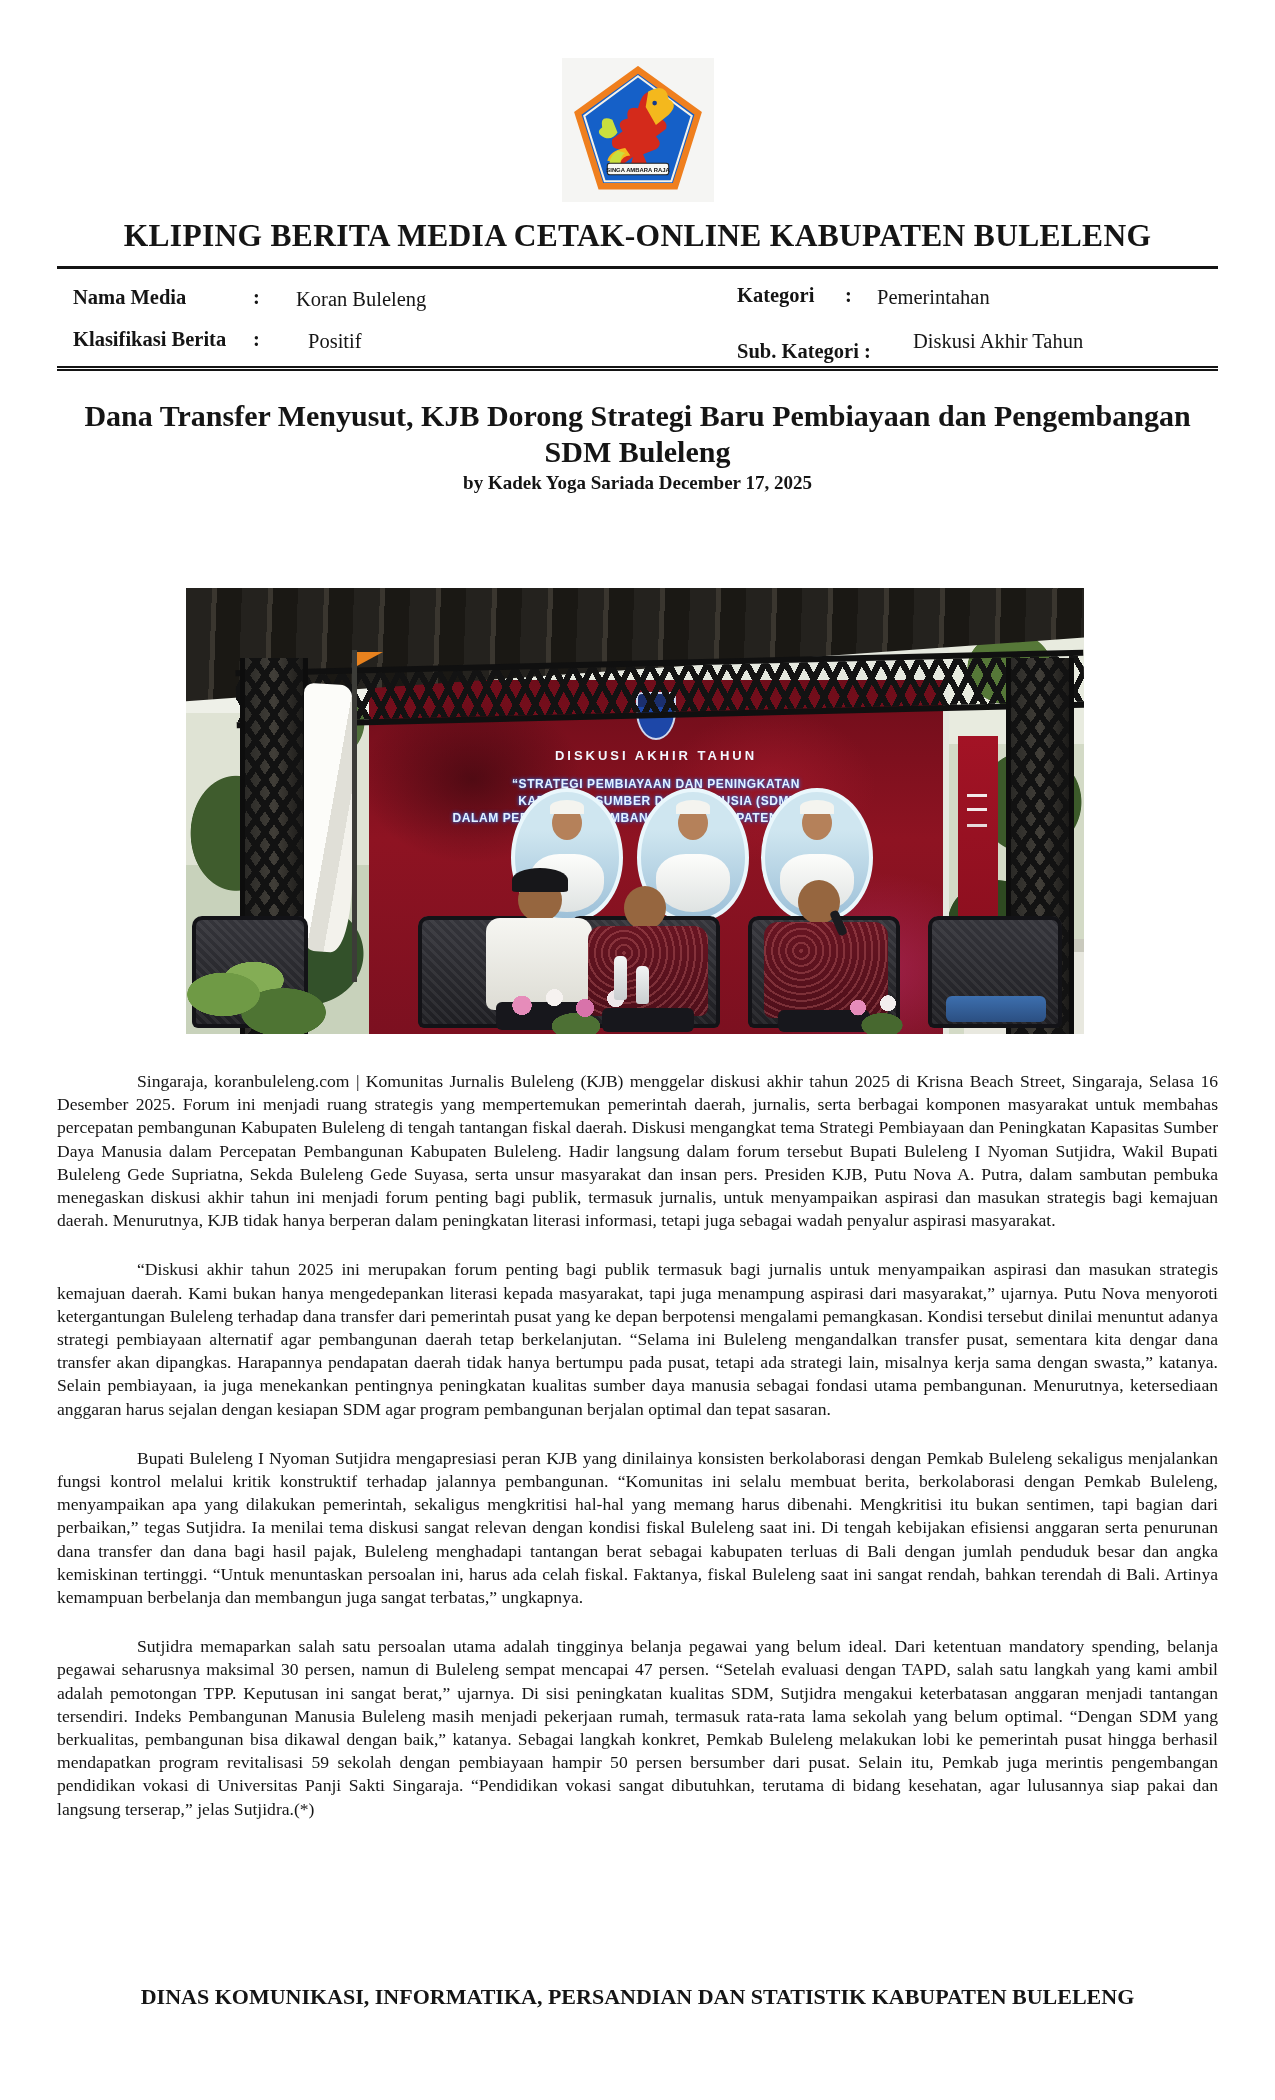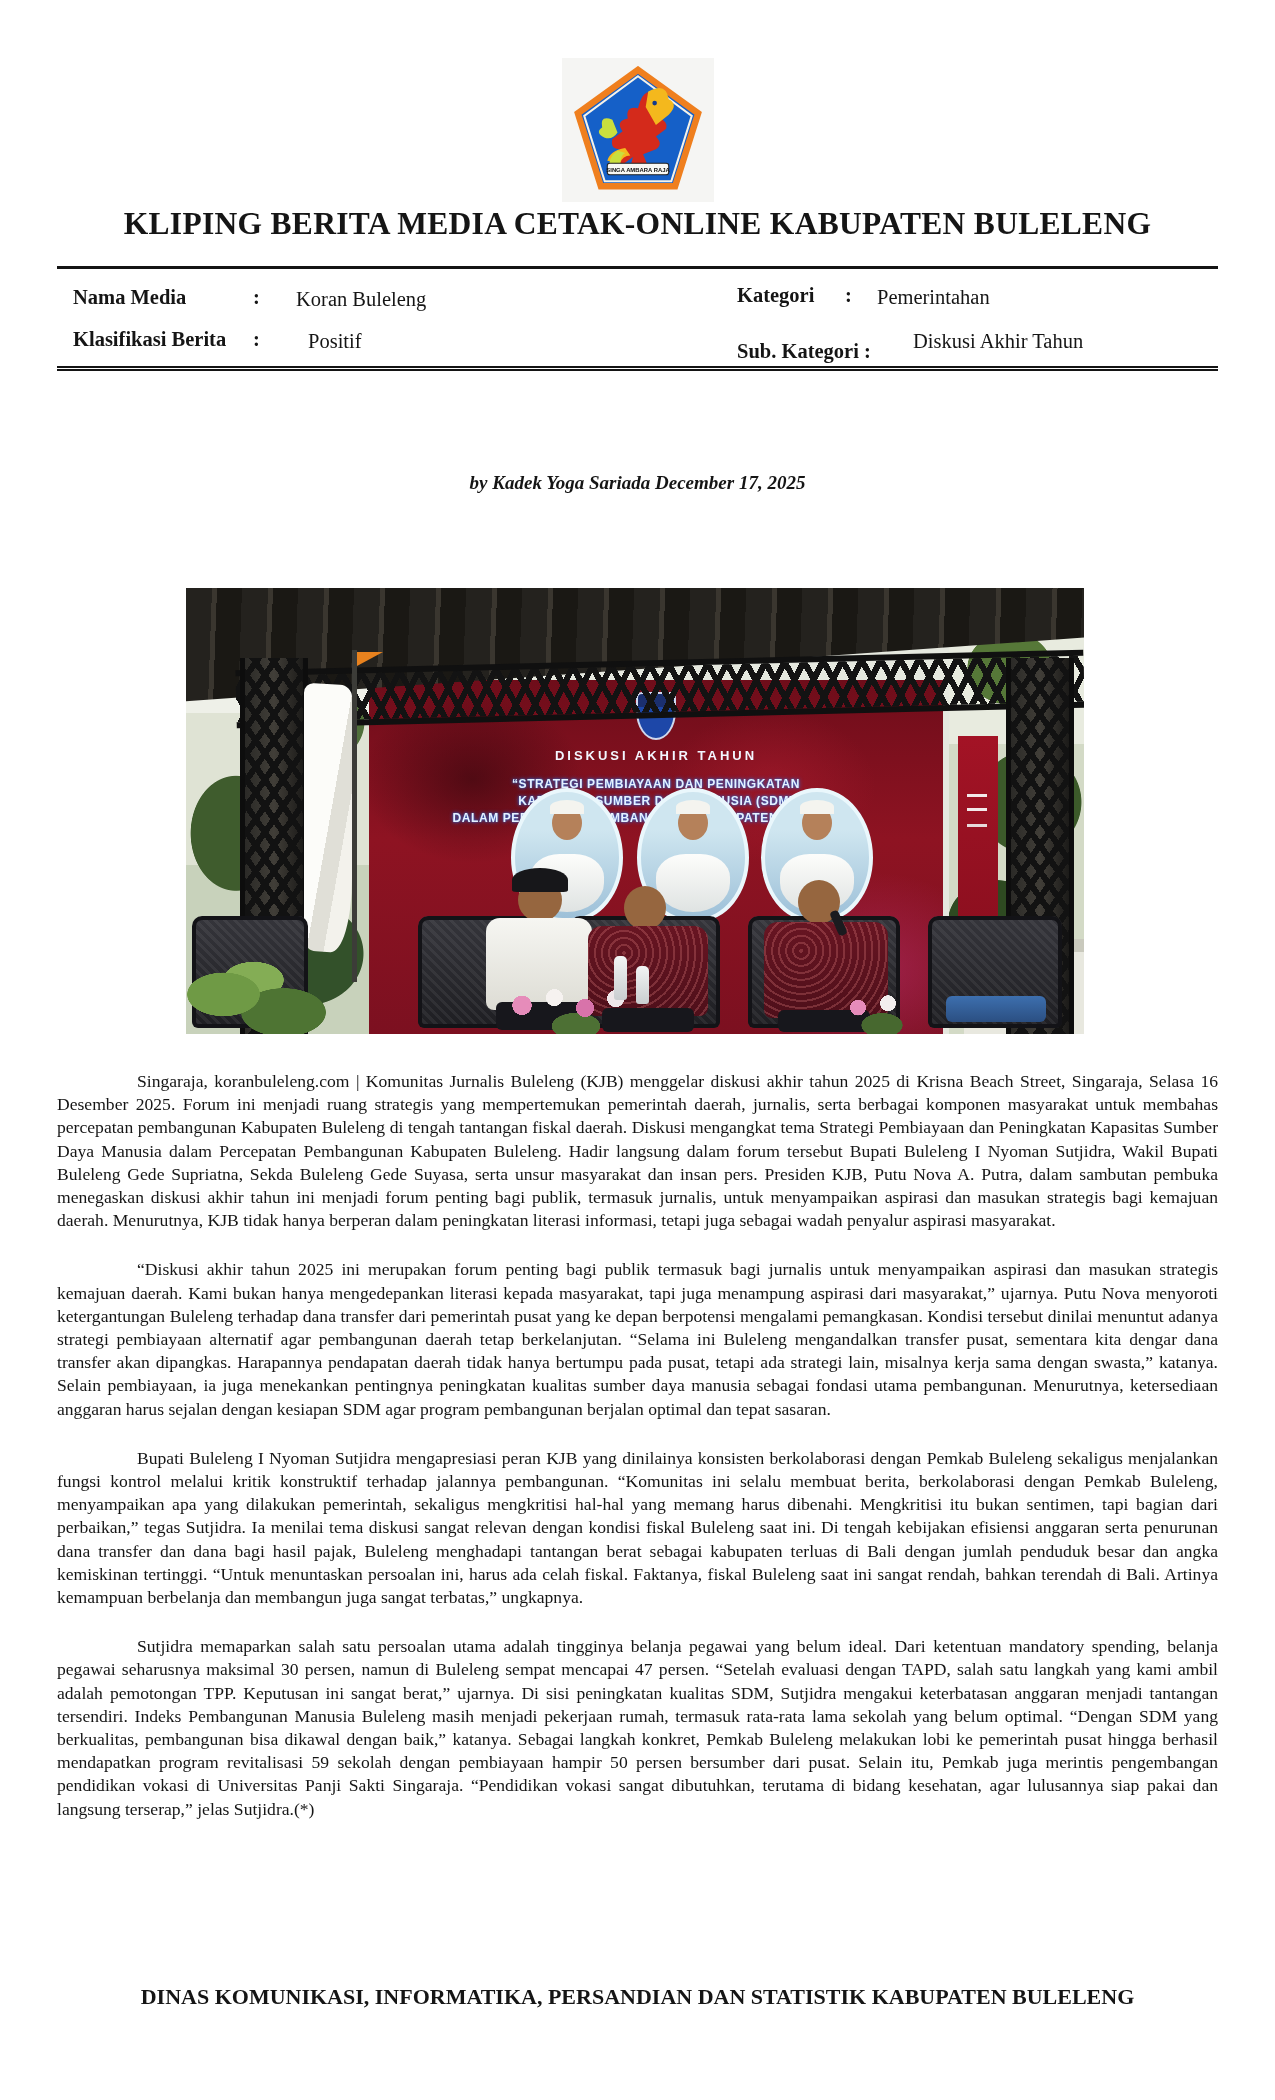--- a/index.html
+++ b/index.html
@@ -2,34 +2,34 @@
 <html><head>
 <meta charset="utf-8">
 <style>
   html,body{margin:0;padding:0;background:#ffffff;}
   .page{position:relative;width:1275px;height:2100px;margin:0 auto;background:#ffffff;
         font-family:"Liberation Serif",serif;color:#151515;overflow:hidden;}
 
   
   .logo-box{position:absolute;left:50%;top:58px;transform:translateX(-50%);
             width:152px;height:144px;background:#f5f5f3;display:flex;align-items:center;justify-content:center;}
-  .page-title{position:absolute;left:0;right:0;top:206px;margin:0;text-align:center;
+  .page-title{position:absolute;left:0;right:0;top:206px;margin:12px;text-align:center;
               font-size:31.5px;font-weight:bold;letter-spacing:.3px;}
   .rule{position:absolute;left:57px;right:57px;height:0;border-top:3px solid #141414;}
   .rule-top{top:266px;}
   .rule-double{position:absolute;left:57px;right:57px;top:366px;height:5px;
                background:linear-gradient(#141414 0 40%,#ffffff 40% 62%,#141414 62% 100%);}
   .meta{position:absolute;left:0;top:0;width:100%;font-size:20.5px;}
   .meta span{position:absolute;white-space:nowrap;}
   .m-lbl{font-weight:bold;}
 
   
   .article-title{position:absolute;left:77px;right:77px;top:398px;margin:0;text-align:center;
                  font-size:30px;font-weight:bold;line-height:36px;}
-  .byline{position:absolute;left:0;right:0;top:472px;text-align:center;font-size:19px;font-weight:bold;font-style:italic;}
+  .byline{position:absolute;left:0;right:0;top:472px;text-align:center;font-size:19px;font-weight:bold;}
 
   
   .photo{position:absolute;left:186px;top:588px;width:898px;height:446px;margin:0;
          background:#e5e8df;overflow:hidden;}
   .photo *{position:absolute;}
   .ph-trees-left{left:0;top:0;width:200px;height:446px;background:
       radial-gradient(70px 55px at 22% 12%,#7a9a52 0 60%,transparent 61%),
       radial-gradient(90px 75px at 62% 30%,#50703a 0 60%,transparent 61%),
       radial-gradient(75px 95px at 25% 55%,#3f5c2d 0 60%,transparent 61%),
       radial-gradient(95px 85px at 60% 82%,#33512a 0 60%,transparent 61%),
@@ -169,20 +169,21 @@
     <span class="m-lbl" style="left:253px;top:328px">:</span>
     <span style="left:308px;top:330px">Positif</span>
     <span class="m-lbl" style="left:737px;top:284px">Kategori</span>
     <span class="m-lbl" style="left:845px;top:284px">:</span>
     <span style="left:877px;top:286px">Pemerintahan</span>
     <span class="m-lbl" style="left:737px;top:340px">Sub. Kategori :</span>
     <span style="left:913px;top:330px">Diskusi Akhir Tahun</span>
   </div>
   <div class="rule-double"></div>
 
+  <h2 class="article-title">Dana Transfer Menyusut, KJB Dorong Strategi Baru Pembiayaan dan Pengembangan SDM Buleleng</h2>
   <div class="byline">by Kadek Yoga Sariada December 17, 2025</div>
 
   <figure class="photo">
     <div class="ph-trees-left"></div>
     <div class="ph-trees-right"></div>
     <div class="ph-wall-right"></div>
     <div class="ph-banner">
       <div class="ph-shield"></div>
       <div class="ph-banner-title">DISKUSI AKHIR TAHUN</div>
       <div class="ph-quote">

